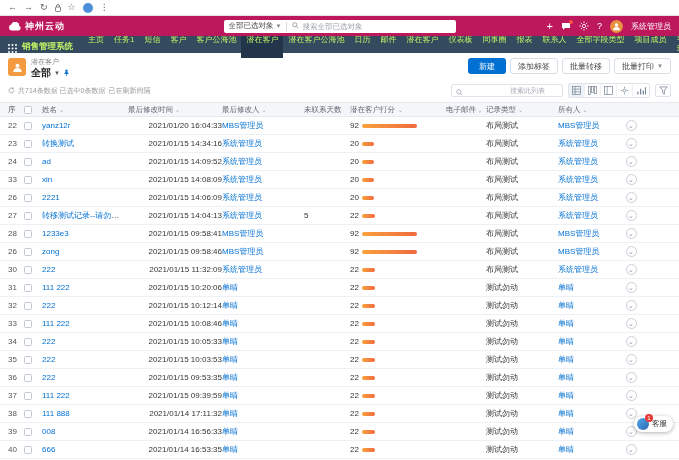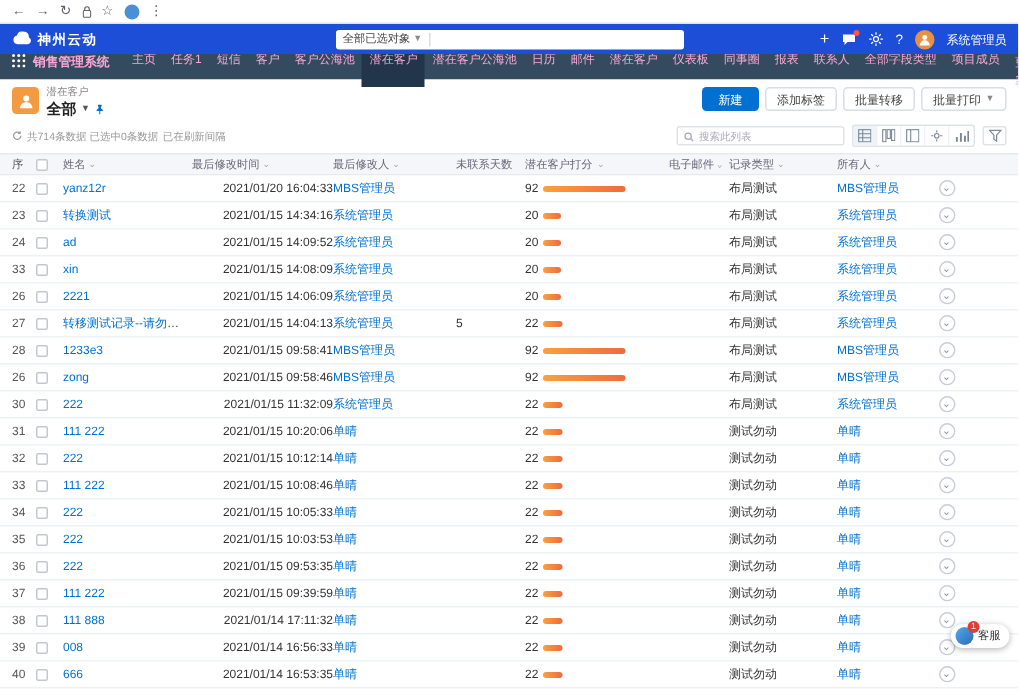--- a/index.html
+++ b/index.html
@@ -8,38 +8,38 @@
   .screen { width:679px; height:460px; position:relative; overflow:hidden; background:#fff; }
 
   
   .browser-bar { height:16px; background:#fff; border-bottom:1px solid #e2e2e2; display:flex; align-items:center; padding:0 8px; gap:7px; font-size:9px; color:#5f6368; }
   .b-ic { font-size:9px; color:#5f6368; cursor:pointer; line-height:1; }
   .url-text { font-size:7.5px; color:#444; flex:1; white-space:nowrap; overflow:hidden; text-overflow:ellipsis; }
   .lock-icon { display:flex; }
   .browser-avatar { width:10px; height:10px; border-radius:50%; background:#4a90d9; }
 
   
-  .app-header { height:20px; background:#1d4ed8; display:flex; align-items:center; padding:0 8px; position:relative; }
+  .app-header { height:20px; background:#be185d; display:flex; align-items:center; padding:0 8px; position:relative; }
   .logo-wrap { display:flex; align-items:center; gap:3px; }
   .logo-text { color:#fff; font-size:9px; font-weight:bold; letter-spacing:1px; }
   .global-search { position:absolute; left:50%; transform:translateX(-50%); width:232px; height:13px; background:#fff; border-radius:2px; display:flex; align-items:center; font-size:7.5px; overflow:hidden; }
   .search-scope { display:flex; align-items:center; gap:2px; padding:0 5px; color:#444; white-space:nowrap; cursor:pointer; }
   .scope-chevron { font-size:6px; color:#888; }
   .gs-divider { width:1px; height:9px; background:#ddd; }
   .gs-input-wrap { display:flex; align-items:center; gap:3px; padding:0 5px; flex:1; }
   .gs-input { border:none; outline:none; font-size:7.5px; color:#333; width:100%; font-family:inherit; }
   .gs-input::placeholder { color:#9aa0a6; }
   .hdr-right { margin-left:auto; display:flex; align-items:center; gap:8px; }
   .hdr-ic { color:#fff; font-size:11px; line-height:1; cursor:pointer; display:flex; align-items:center; position:relative; }
   .notif-dot { position:absolute; top:-2px; right:-2px; width:4px; height:4px; border-radius:50%; background:#ff5347; }
   .avatar { width:13px; height:13px; border-radius:50%; background:#e8913f; display:flex; align-items:center; justify-content:center; overflow:hidden; }
   .user-name { color:#fff; font-size:8px; }
 
   
-  .nav-bar { height:17px; background:#344a5f; display:flex; align-items:flex-start; padding:0 8px; color:#f9a8d4; }
+  .nav-bar { height:17px; background:#344a5f; display:flex; align-items:flex-end; padding:0 8px; color:#bef264; }
   .app-name { font-size:8.5px; font-weight:bold; margin:0 10px 0 5px; white-space:nowrap; }
   .nav-items { display:flex; align-items:center; height:100%; }
   .nav-item { padding:0 5px; font-size:8px; height:27px; line-height:17px; white-space:nowrap; cursor:pointer; }
   .nav-item.active { background:#22354a; }
   .nav-more { display:flex; align-items:center; gap:2px; padding:0 5px; font-size:8px; cursor:pointer; }
 
   
   .list-header { padding:5px 8px 0; display:flex; align-items:flex-start; background:#fff; }
   .obj-icon { width:18px; height:18px; border-radius:3px; background:#f49b42; display:flex; align-items:center; justify-content:center; flex:0 0 auto; }
   .titles { margin-left:5px; }
@@ -50,21 +50,21 @@
   .hdr-buttons { margin-left:auto; display:flex; gap:4px; align-items:center; }
   .btn-primary { height:16px; padding:0 11px; background:#0070d2; color:#fff; border:none; border-radius:3px; font-size:8px; cursor:pointer; font-family:inherit; }
   .btn { height:16px; padding:0 7px; background:#fff; border:1px solid #d8dde6; border-radius:3px; font-size:8px; color:#444; cursor:pointer; font-family:inherit; display:flex; align-items:center; gap:3px; }
   .btn .dd { font-size:6px; color:#888; }
 
   
   .sub-row { display:flex; align-items:center; padding:3px 8px 4px; background:#fff; }
   .summary-wrap { display:flex; align-items:center; gap:3px; font-size:7px; color:#999; }
   .sub-right { margin-left:auto; display:flex; align-items:center; gap:5px; }
   .list-search { width:112px; height:13px; border:1px solid #dfe3e8; border-radius:2px; display:flex; align-items:center; gap:3px; padding:0 4px; background:#fff; }
-  .ls-input { border:none; outline:none; font-size:7px; color:#333; width:100%; font-family:Liberation Serif, serif; }
+  .ls-input { border:none; outline:none; font-size:7px; color:#333; width:100%; font-family:Liberation Mono, monospace;margin-left:44px; }
   .ls-input::placeholder { color:#aab; }
   .view-icons { display:flex; border:1px solid #dfe3e8; border-radius:2px; overflow:hidden; }
   .view-icon { width:16px; height:13px; display:flex; align-items:center; justify-content:center; border-right:1px solid #eef0f3; cursor:pointer; background:#fff; }
   .view-icon:last-child { border-right:none; }
   .view-icon.sel { background:#eef3f8; }
   .lone-icon { width:16px; height:13px; display:flex; align-items:center; justify-content:center; cursor:pointer; border:1px solid #dfe3e8; border-radius:2px; background:#fff; }
 
   
   .table-header { display:flex; align-items:center; height:15px; background:#f4f6f9; border-top:1px solid #e6eaef; border-bottom:1px solid #e6eaef; }
   .th { display:flex; align-items:center; gap:2px; font-size:7.5px; color:#667; white-space:nowrap; overflow:hidden; cursor:pointer; }
@@ -122,20 +122,29 @@
           </svg>
       </span>
       <span class="logo-text">神州云动</span>
     </div>
     <div class="global-search">
       <span class="search-scope">
         <span>全部已选对象</span>
         <span class="scope-chevron">▼</span>
       </span>
       <span class="gs-divider"></span>
+      <span class="gs-input-wrap">
+        <span>
+          <svg width="7" height="7" viewBox="0 0 8 8">
+              <circle cx="3.2" cy="3.2" r="2.4" fill="none" stroke="#999" stroke-width="1"></circle>
+              <path d="M5 5l2 2" stroke="#999" stroke-width="1"></path>
+            </svg>
+        </span>
+        <input class="gs-input" placeholder="搜索全部已选对象" style="">
+      </span>
     </div>
     <div class="hdr-right">
       <span class="hdr-ic">+</span>
       <span class="hdr-ic">
         <svg width="10" height="9" viewBox="0 0 10 9">
             <path d="M1 1h8v5H4L2 8V6H1z" fill="#fff"></path>
           </svg>
         <span class="notif-dot"></span>
       </span>
       <span class="hdr-ic">

